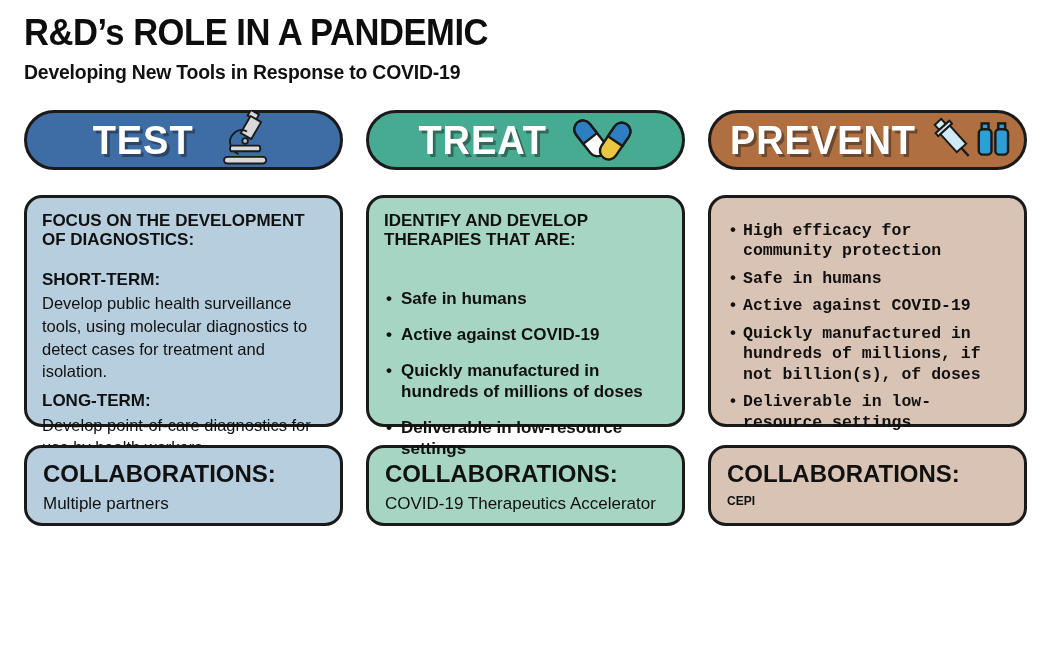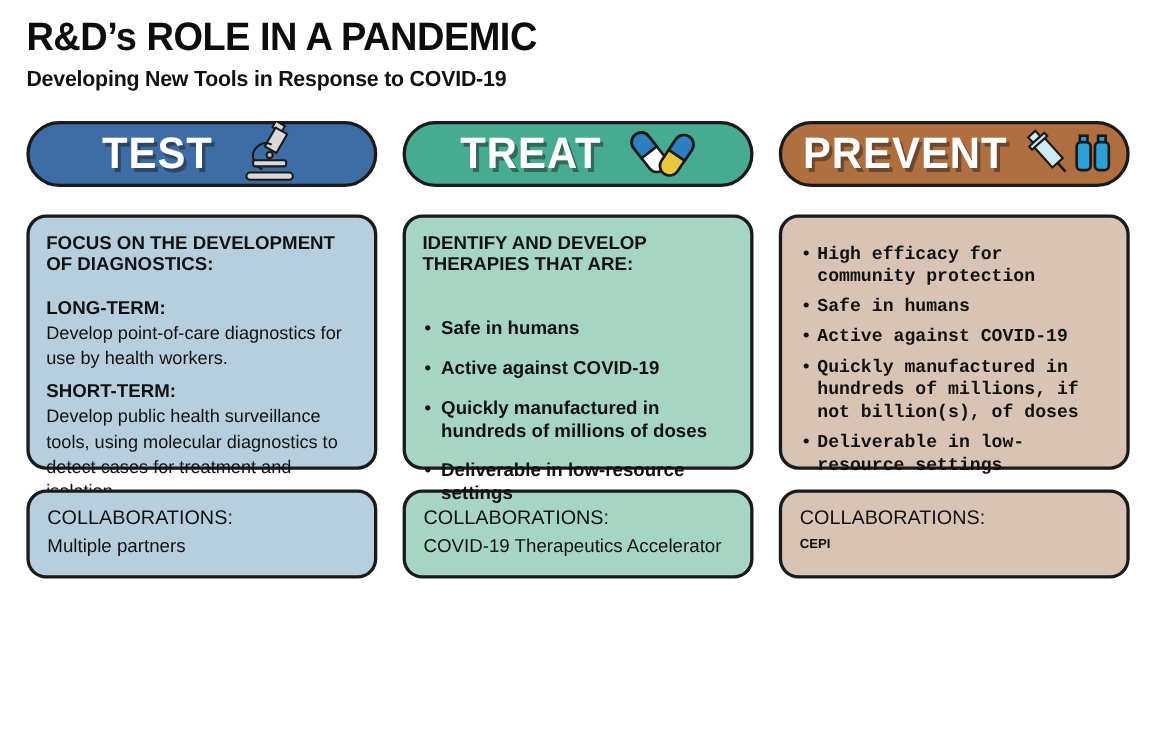--- a/index.html
+++ b/index.html
@@ -54,21 +54,21 @@
   .sec-text { font-size:16.5px; line-height:1.38; margin-top:2px; }
 
   .bullets { list-style:none; margin:0; padding:0; font-weight:bold; font-size:17px; }
   .bullets li { position:relative; padding-left:17px; line-height:1.24; }
   .bullets li::before { content:"\2022"; position:absolute; left:2px; }
   .treat-list { margin-top:38px; }
   .treat-list li + li { margin-top:15px; }
   .prevent-list { margin-top:10px; font-size:16.5px;font-family:Liberation Mono, monospace; }
   .prevent-list li + li { margin-top:7px; }
 
-  .collab-label { font-weight:normal; font-size:18px; line-height:1.15; }
+  .collab-label { font-weight:bold; font-size:24px; line-height:1.15; }
   .collab-text { font-size:17px; margin-top:6px; line-height:1.2; }
   .collab-text.strong { font-weight:bold; font-size:12px; }
 
   .icon-slot { display:flex; align-items:center; }
 </style>
 </head>
 <body>
 
 <div class="wrap">
 
@@ -90,26 +90,26 @@
               <circle cx="30" cy="33" r="3" fill="#bfbfbf"></circle>
               <path d="M11 57 h38 a3.5 3.5 0 0 0 0 -7 h-38 a3.5 3.5 0 0 0 0 7 z"></path>
             </g>
           </svg>
         </span>
       </div>
 
       <div class="box" style="background: rgb(183, 206, 222);">
         <div class="b-heading">FOCUS ON THE DEVELOPMENT OF DIAGNOSTICS:</div>
         <div class="section">
+          <div class="sec-label">SHORT-TERM:</div>
+          <div class="sec-text">Develop public health surveillance tools, using molecular diagnostics to detect cases for treatment and isolation.</div>
+        </div>
+        <div class="section">
           <div class="sec-label">LONG-TERM:</div>
           <div class="sec-text">Develop point-of-care diagnostics for use by health workers.</div>
-        </div>
-        <div class="section">
-          <div class="sec-label">SHORT-TERM:</div>
-          <div class="sec-text">Develop public health surveillance tools, using molecular diagnostics to detect cases for treatment and isolation.</div>
         </div>
       </div>
 
       <div class="collab" style="background: rgb(183, 206, 222);">
         <div class="collab-label">COLLABORATIONS:</div>
         <div class="collab-text">Multiple partners</div>
       </div>
     </div>
 
     <div class="col">

